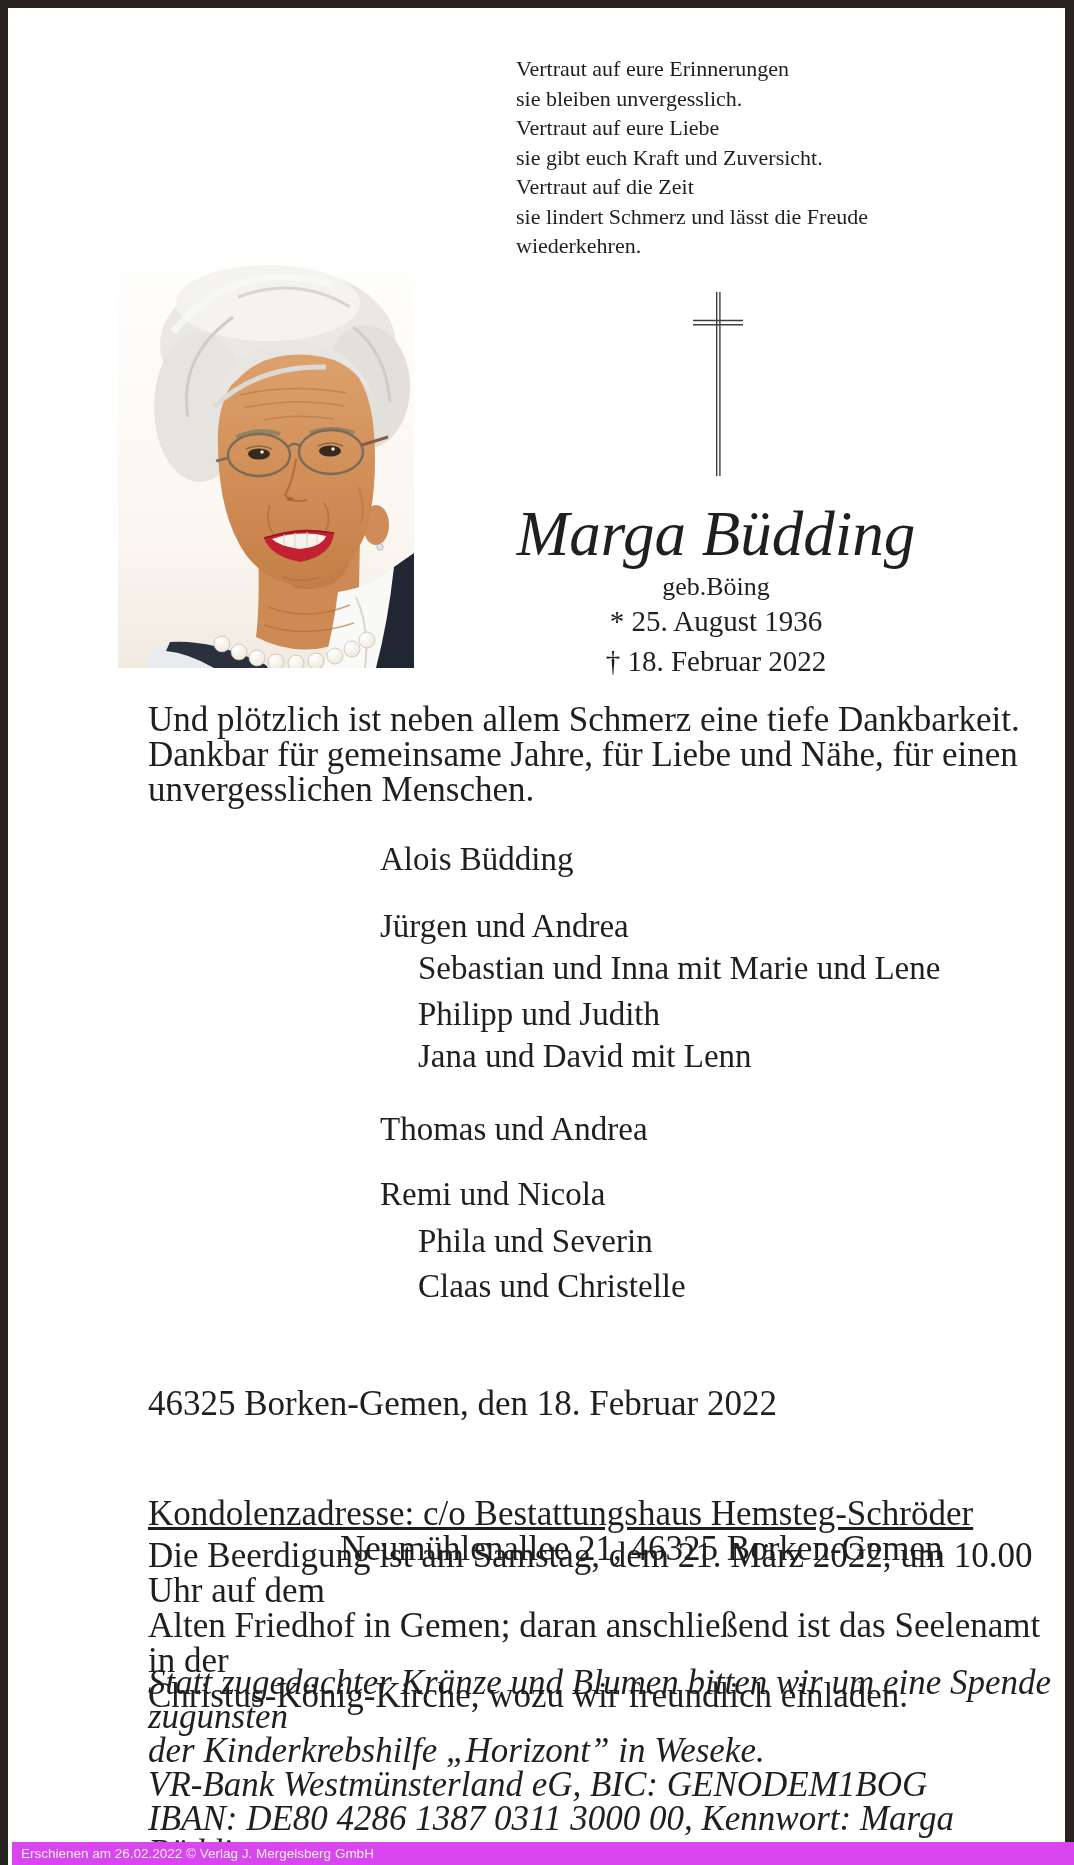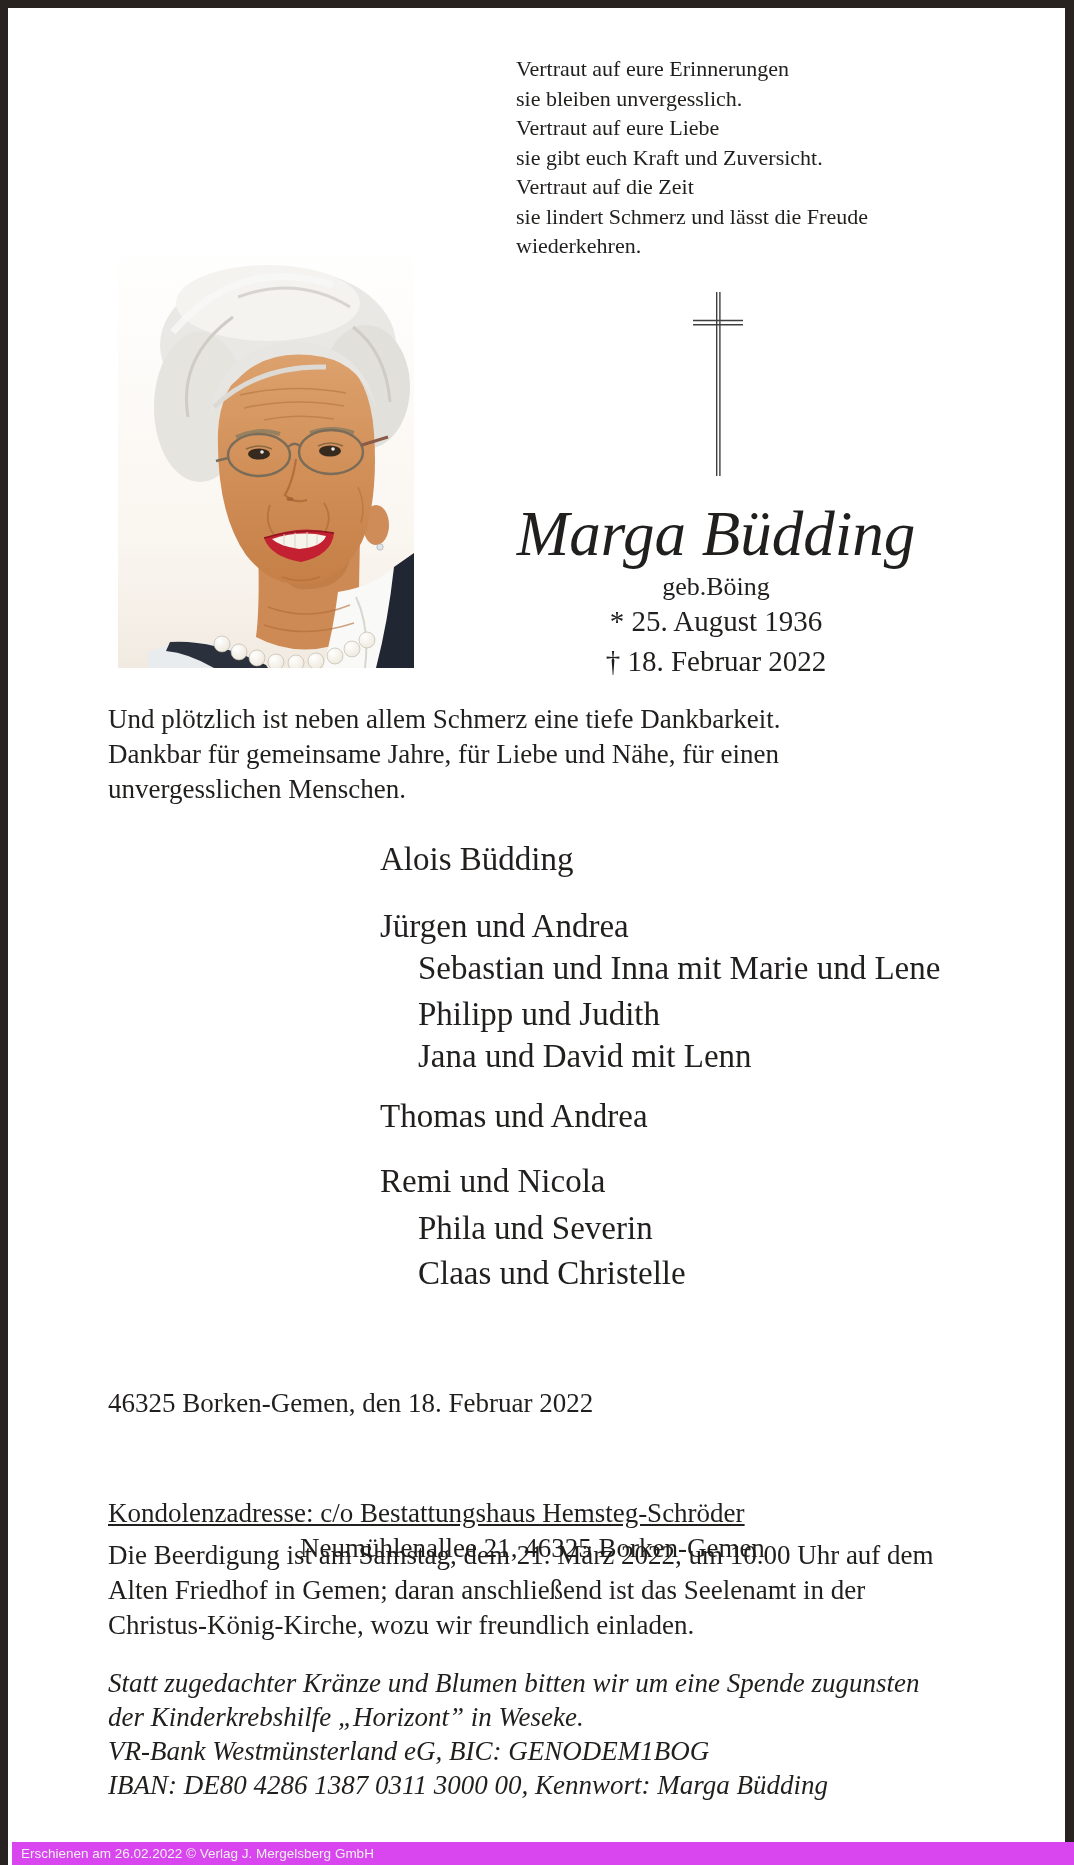--- a/index.html
+++ b/index.html
@@ -16,32 +16,32 @@
              color:#efefef;line-height:23px;padding-left:9px;box-sizing:border-box;}
   
   .poem{position:absolute;left:516px;top:46px;font-size:22px;line-height:29.5px;white-space:pre-line;margin-top:8px;}
   .photo{position:absolute;left:118px;top:237px;width:296px;height:431px;}
   .cross{position:absolute;left:692px;top:290px;width:52px;height:188px;}
   .ccol{position:absolute;left:466px;width:500px;text-align:center;white-space:nowrap;}
   .name{top:498px;font-size:63px;font-style:italic;}
   .maiden{top:572px;font-size:26px;}
   .birth{top:605px;font-size:29px;}
   .death{top:645px;font-size:29px;}
-  .body{position:absolute;font-size:27px;line-height:35px;white-space:pre-line;}
+  .body{position:absolute;font-size:35px;line-height:35px;white-space:pre-line;margin-left:40px;}
   .intro{left:108px;top:702px;}
   .citydate{left:108px;top:1386px;white-space:nowrap;}
   .kond1{left:108px;top:1496px;white-space:nowrap;text-decoration:underline;}
   .kond2{left:300px;top:1531px;white-space:nowrap;}
   .burial{left:108px;top:1538px;}
   .donation{left:108px;top:1666px;line-height:34px;font-style:italic;}
   .family{position:absolute;left:380px;top:839px;}
   .fline{font-size:33px;line-height:40px;white-space:nowrap;}
   .ind{padding-left:38px;}
   .mt27{margin-top:27px}.mt2{margin-top:2px}.mt6{margin-top:6px}
-  .mt33{margin-top:20px}.mt25{margin-top:25px}.mt7{margin-top:7px}.mt5{margin-top:5px}
+  .mt33{margin-top:33px}.mt25{margin-top:25px}.mt7{margin-top:7px}.mt5{margin-top:5px}
 </style>
 </head>
 <body>
 
 <div class="sheet">
 
   <div class="frame frame-top"></div>
   <div class="frame frame-left"></div>
   <div class="frame frame-right"></div>
 

